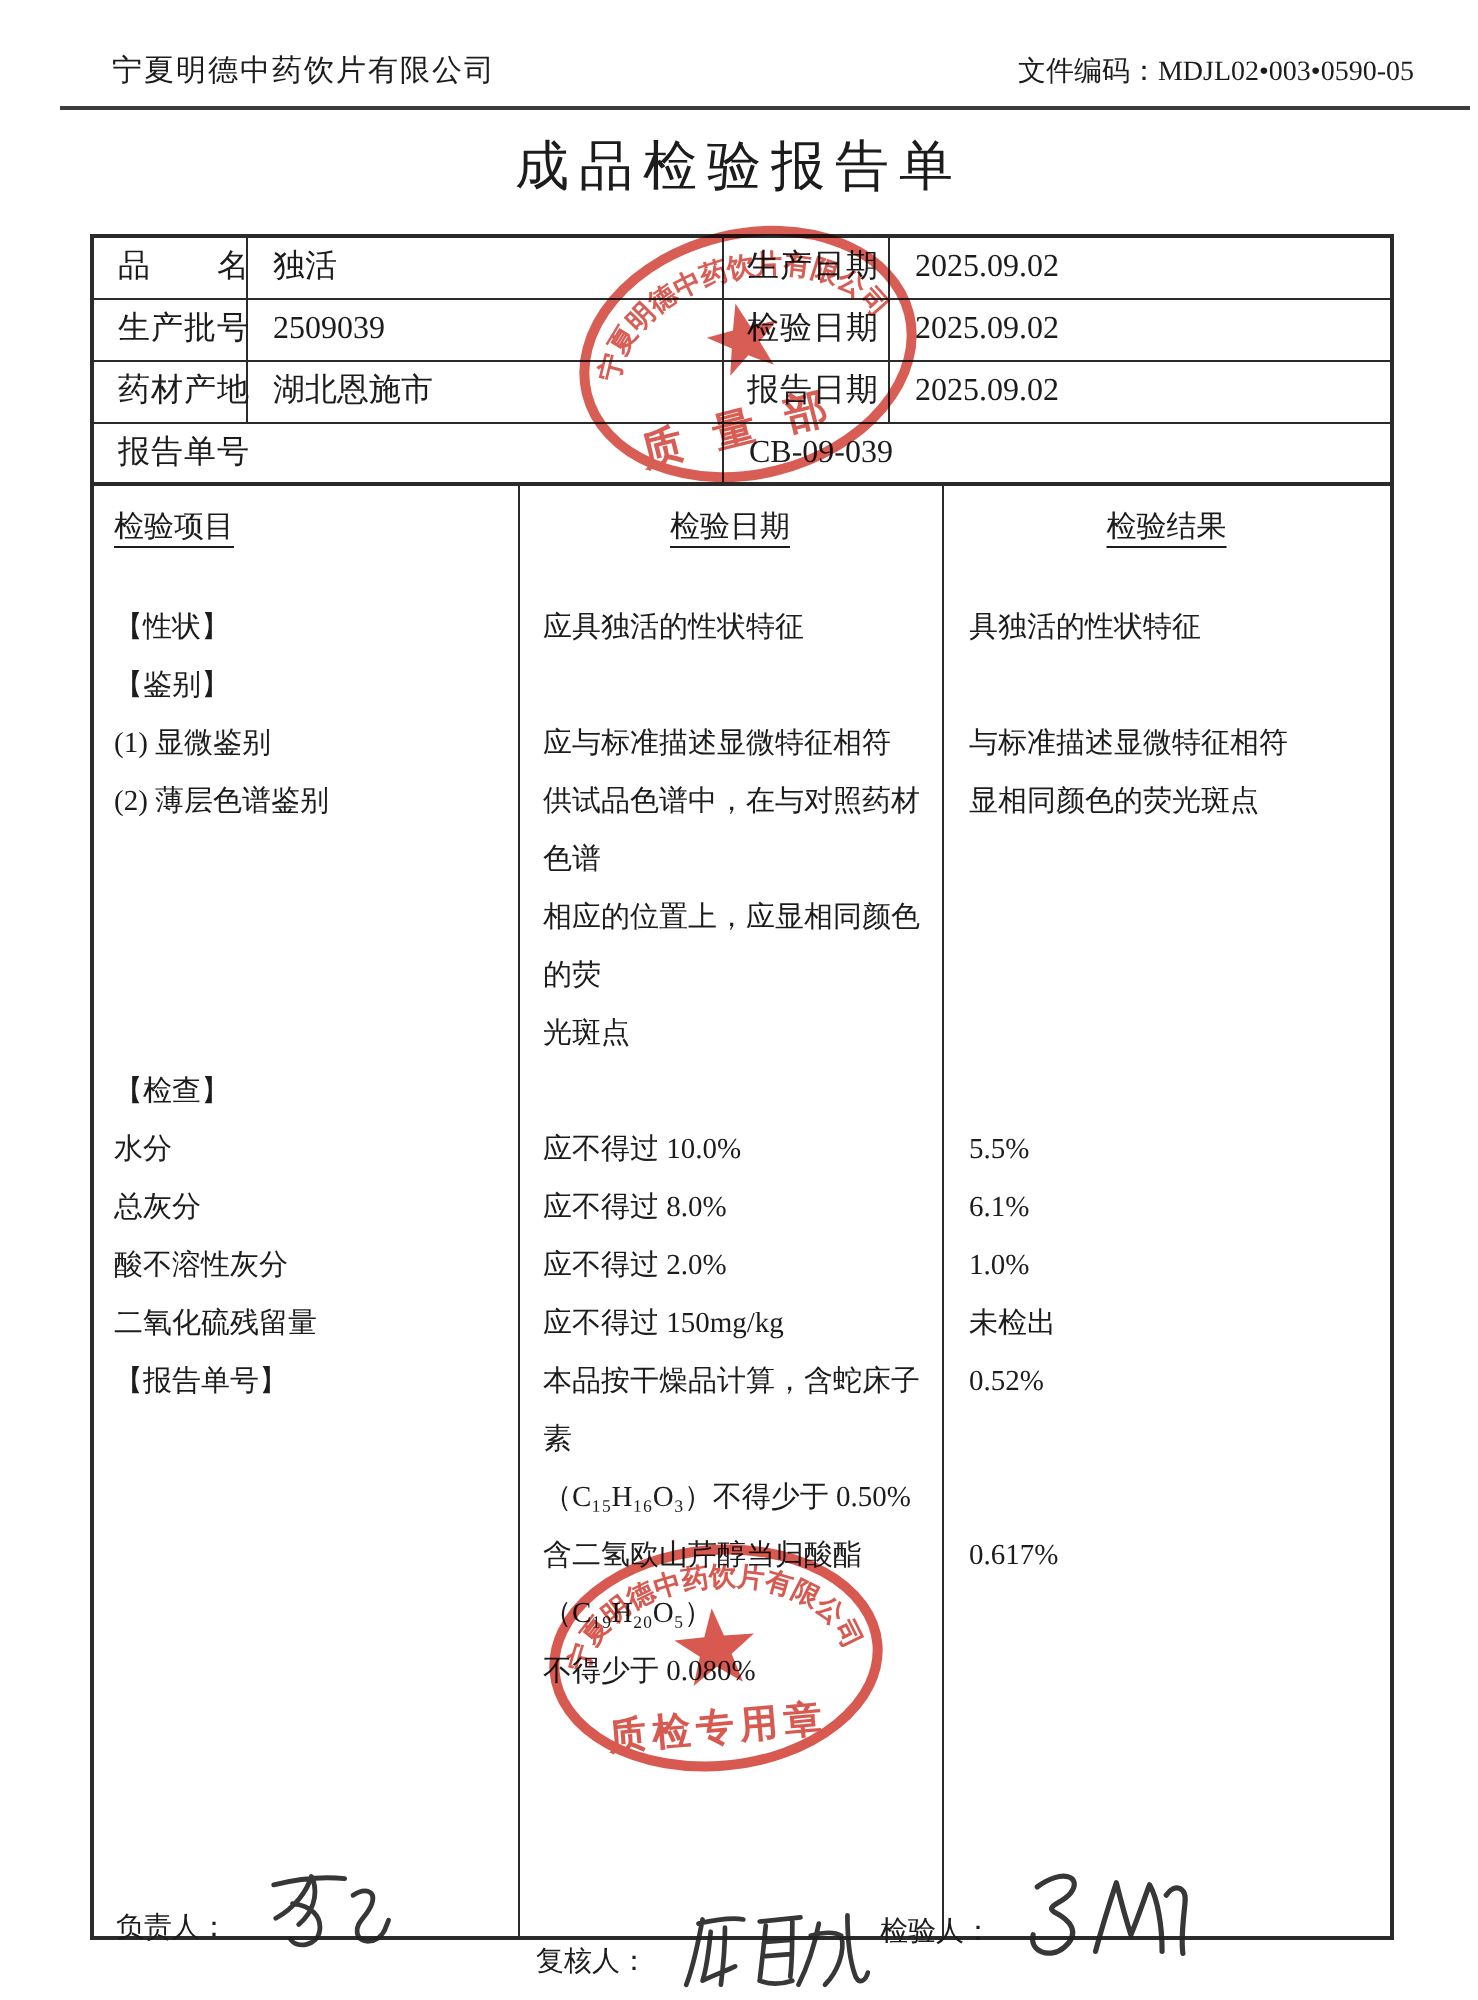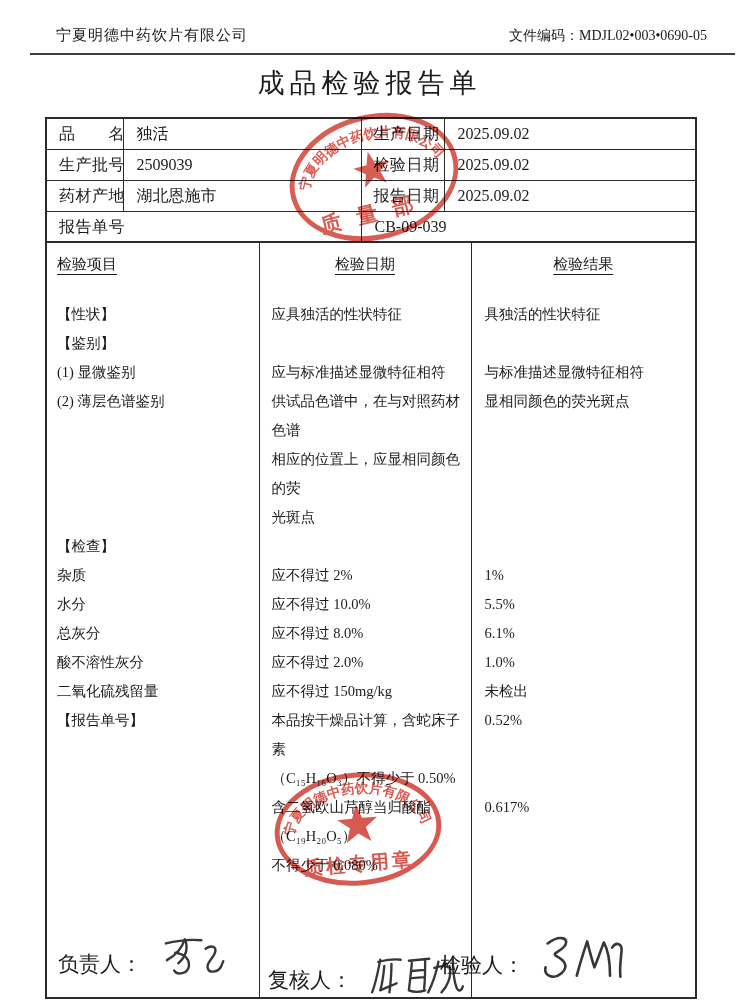--- a/index.html
+++ b/index.html
@@ -57,35 +57,35 @@
   .head-row span { text-decoration:underline; text-underline-offset:5px; }
   tbody tr.first td { padding-top:13px; }
   tr.stamp-space td { height:118px; }
 
   
   .stamp { position:absolute; pointer-events:none; mix-blend-mode:multiply; }
   .stamp-top { left:274px; top:100px; }
   .stamp-bottom { left:256px; top:757px; }
 
   
-  .sig-row { position:absolute; left:0; top:938px; width:739px; height:60px; font-size:21px; }
+  .sig-row { position:absolute; left:0; top:938px; width:739px; height:60px; font-size:14px; }
   .sig-group { position:absolute; white-space:nowrap; }
   .sig-g1 { left:58px; top:12px; }
   .sig-g2 { left:268px; top:28px; }
   .sig-g3 { left:440px; top:12px;font-family:Liberation Serif, serif; }
   .sig-group svg { vertical-align:middle; margin:-18px 0 0 10px; }
 </style>
 </head>
 <body>
 
 <div class="page">
 
   <div class="doc-header">
     <span class="company">宁夏明德中药饮片有限公司</span>
-    <span class="doc-code">文件编码：MDJL02•003•0690-05</span>
+    <span class="doc-code">文件编码：MDJL02•003•0590-05</span>
   </div>
   <div class="header-rule"></div>
 
   <div class="title">成品检验报告单</div>
 
   <div class="tbl-wrap">
 
     <table class="info-table">
       <colgroup>
           <col style="width:77px">
@@ -152,25 +152,20 @@
           <td class="c1">(2) 薄层色谱鉴别</td>
           <td class="c2">供试品色谱中，在与对照药材色谱
 相应的位置上，应显相同颜色的荧
 光斑点</td>
           <td class="c3">显相同颜色的荧光斑点</td>
         </tr>
         <tr>
           <td class="c1">【检查】</td>
           <td class="c2"></td>
           <td class="c3"></td>
-        </tr>
-        <tr>
-          <td class="c1">杂质</td>
-          <td class="c2">应不得过 2%</td>
-          <td class="c3">1%</td>
         </tr>
         <tr>
           <td class="c1">水分</td>
           <td class="c2">应不得过 10.0%</td>
           <td class="c3">5.5%</td>
         </tr>
         <tr>
           <td class="c1">总灰分</td>
           <td class="c2">应不得过 8.0%</td>
           <td class="c3">6.1%</td>

